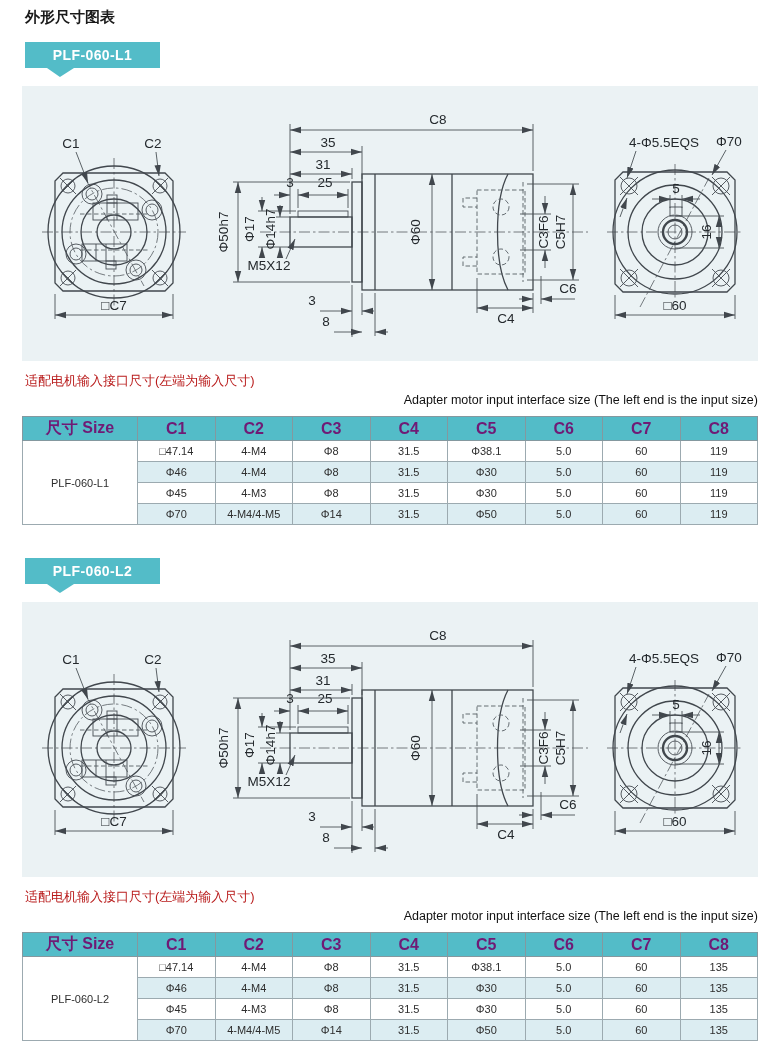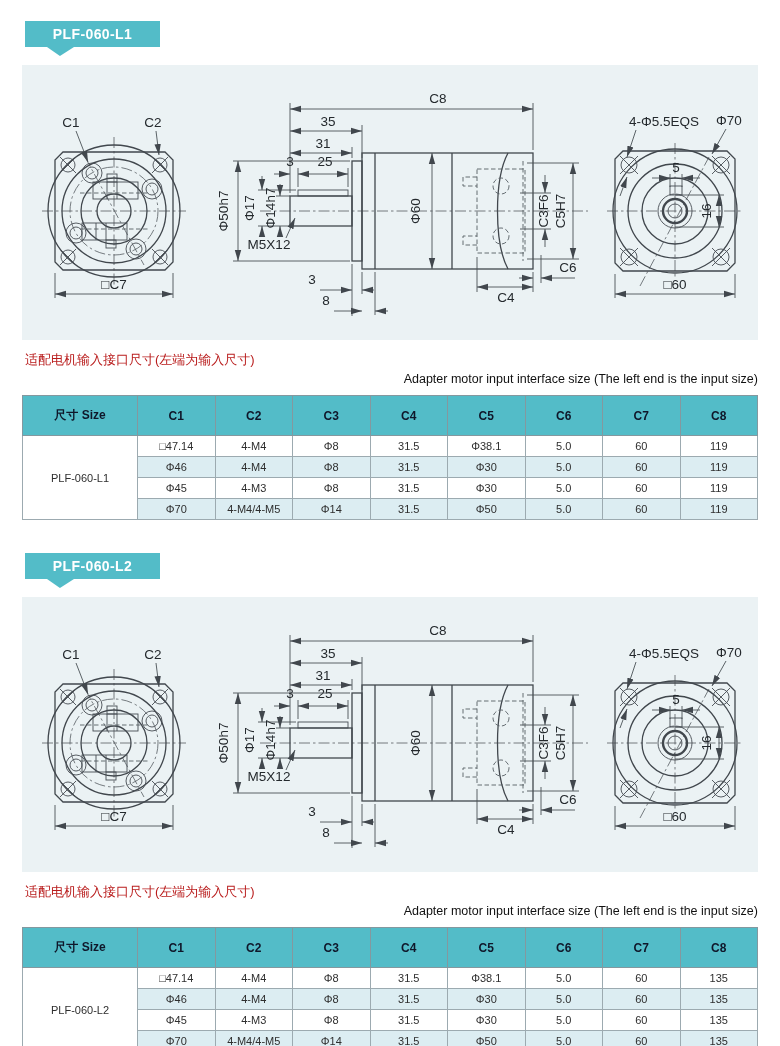--- a/index.html
+++ b/index.html
@@ -16,22 +16,22 @@
                 clip-path:polygon(0 0,100% 0,48% 100%); }
 
   .panel { width:736px; height:275px; background:#ebf2f4; margin-top:8px; }
 
   .note-cn { font-size:13px; color:#b91c1c; margin:11px 0 3px 3px; }
   .note-en { font-size:12.5px; color:#111; margin:0 0 9px 3px;text-align:right; }
 
   table.size-table { width:736px; border-collapse:collapse; table-layout:fixed;
                      font-size:11px; border-top:1px solid #8a979d; border-bottom:1px solid #8a979d; }
   table.size-table col.c0 { width:115px; }
-  table.size-table th { background:#53bcc8; color:#0f172a; font-size:12px; font-weight:bold;
-                        height:23px; border:1px solid #84989f; padding:8px; }
+  table.size-table th { background:#53bcc8; color:#701a75; font-size:16px; font-weight:bold;
+                        height:23px; border:1px solid #84989f; padding:0; }
   table.size-table td { text-align:center; height:20px; border:1px solid #9caab0;
                         color:#2e2e2e; background:#ffffff; padding:0; }
   table.size-table tr.alt td { background:#dcedf2; }
   table.size-table td.model { background:#ffffff; }
 
   .sec2 { margin-top:33px; }
 
   
   svg text { fill:#24292d; font-size:13.5px; font-family:"Liberation Sans","DejaVu Sans",sans-serif; }
   .ol  { fill:none; stroke:#41474d; stroke-width:1.3; }
@@ -39,20 +39,21 @@
   .tn  { fill:none; stroke:#464c52; stroke-width:0.9; }
   .dim { fill:none; stroke:#4a5156; stroke-width:0.9; }
   .cl  { fill:none; stroke:#555c61; stroke-width:0.8; stroke-dasharray:11 3 2.5 3; }
   .hid { fill:none; stroke:#565d63; stroke-width:0.9; stroke-dasharray:4.5 2.5; }
 </style>
 </head>
 <body>
 
 <div class="page">
 
+  <div class="title-cn">外形尺寸图表</div>
 
   <div>
     <div class="badge-wrap">
       <div class="badge">PLF-060-L1</div>
       <div class="badge-tail"></div>
     </div>
 
     <div class="panel">
       <div class="drawing-mount">
   <svg width="736" height="275" viewBox="0 0 736 275">

